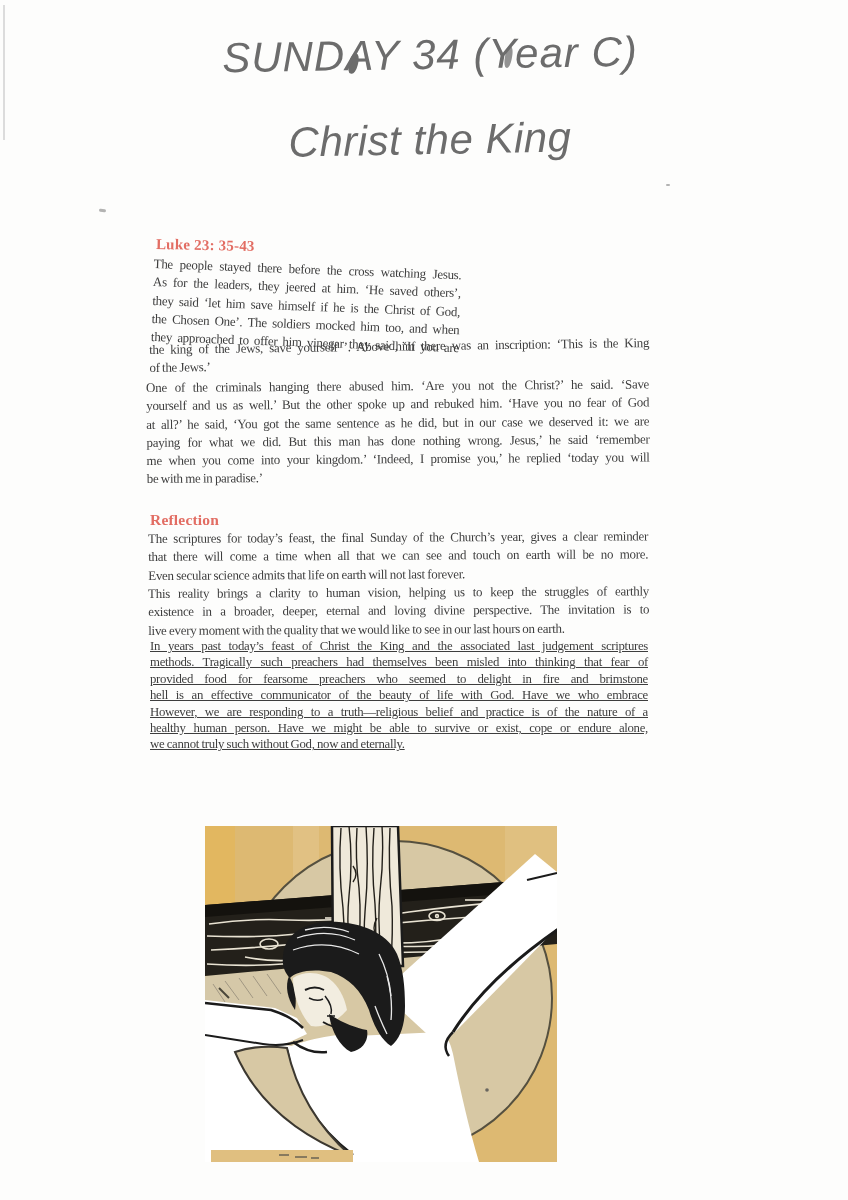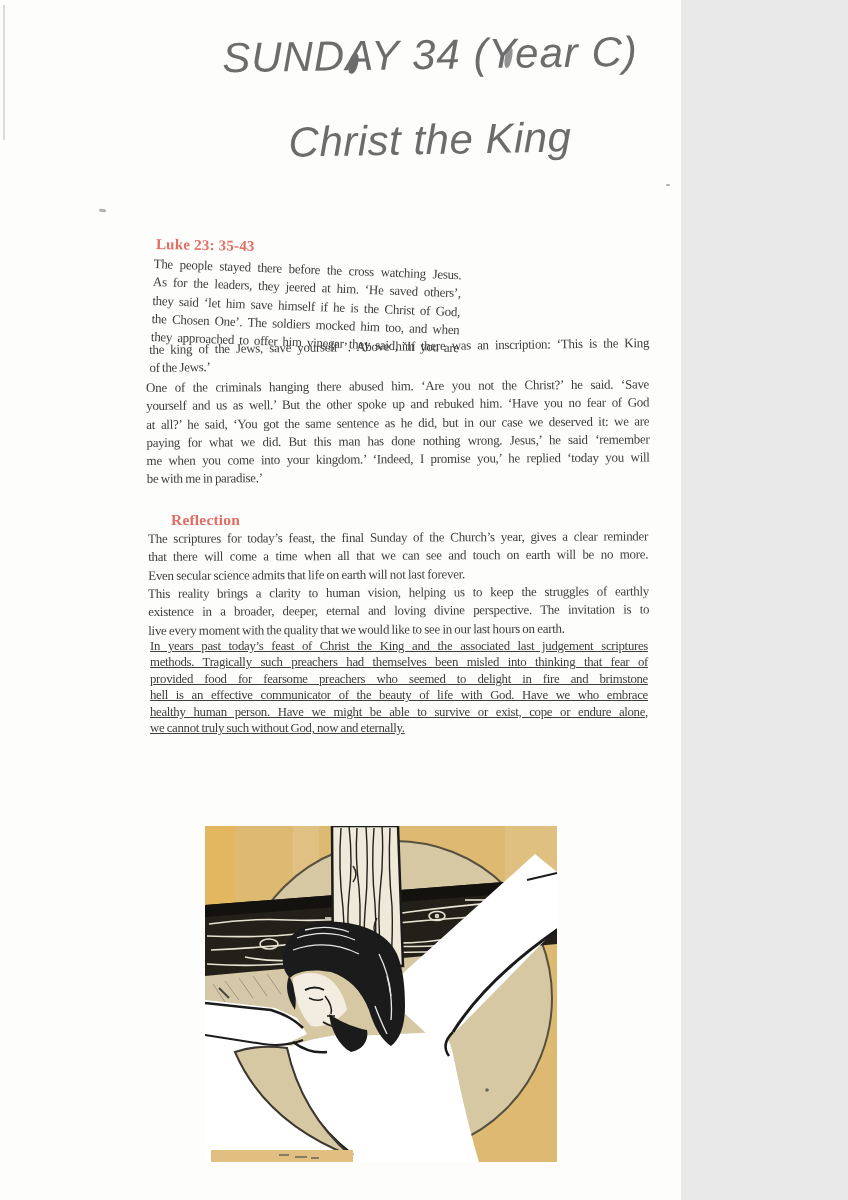--- a/index.html
+++ b/index.html
@@ -1,17 +1,17 @@
 <!DOCTYPE html>
 <html style="--heading-accent: #e26d63; --title-gray: #6c6c6c; --body-text: #3e3e3e; --artwork-gold: #ddb972; --artwork-gold-left: #e2b75e; --artwork-gold-band: #e0bf80; --halo-beige: #d7c8a4; --hatch-beige: #d5c8a8; --wood-dark: #23201a; --wood-top-dark: #14120e; --wood-grain-light: #e9e3d3; --post-light: #efe9da; --skin-light: #f2ede0; --ink: #1b1b1b;"><head>
 <meta charset="utf-8">
 <style>
   html,body{margin:0;padding:0;background:#e9e9e9;}
   #page{
-    position:relative;width:681px;height:1200px;background:#fdfdfc;
+    position:relative;width:848px;height:1200px;background:#fdfdfc;
     overflow:hidden;font-family:"Liberation Serif",serif;
   }
   
   .title-block{
     position:absolute;left:150px;top:33px;width:560px;text-align:center;
     font-family:"Liberation Sans","DejaVu Sans",sans-serif;font-style:italic;
     font-size:42px;line-height:1.05;color:var(--title-gray);
     letter-spacing:1px;transform:rotate(-0.9deg);white-space:nowrap;
   }
   .subtitle-block{
@@ -19,21 +19,21 @@
     font-family:"Liberation Sans","DejaVu Sans",sans-serif;font-style:italic;
     font-size:42px;line-height:1.05;color:var(--title-gray);
     letter-spacing:0.5px;transform:rotate(-1.1deg);white-space:nowrap;
   }
   
   .sec-heading{
     position:absolute;font-weight:bold;font-size:15px;color:var(--heading-accent);
     letter-spacing:0.2px;
   }
   #luke-heading{left:156px;top:237px;transform:rotate(1.2deg);}
-  #reflection-heading{left:150px;top:511px;font-size:15.5px;margin-left:21px;}
+  #reflection-heading{left:150px;top:511px;font-size:15.5px;}
   
   .body-block{
     position:absolute;color:var(--body-text);font-size:13px;
     line-height:18.3px;letter-spacing:-0.3px;word-spacing:-0.5px;
     transform-origin:left top;
   }
   .jline{text-align:justify;text-align-last:justify;}
   .jline-last{text-align-last:left;}
   #gospel-narrow{left:154px;top:255px;width:308px;transform:rotate(2.1deg);}
   #gospel-wide{left:149px;top:341px;width:500px;transform:rotate(-0.8deg);}
@@ -95,20 +95,21 @@
   <div class="body-block" id="refl-para2">
       <div class="jline">This reality brings a clarity to human vision, helping us to keep the struggles of earthly</div>
       <div class="jline">existence in a broader, deeper, eternal and loving divine perspective. The invitation is to</div>
       <div class="jline jline-last">live every moment with the quality that we would like to see in our last hours on earth.</div>
     </div>
   <div class="body-block" id="refl-para3">
       <div class="jline">In years past today’s feast of Christ the King and the associated last judgement scriptures</div>
       <div class="jline">methods. Tragically such preachers had themselves been misled into thinking that fear of</div>
       <div class="jline">provided food for fearsome preachers who seemed to delight in fire and brimstone</div>
       <div class="jline">hell is an effective communicator of the beauty of life with God. Have we who embrace</div>
+      <div class="jline">However, we are responding to a truth—religious belief and practice is of the nature of a</div>
       <div class="jline">healthy human person. Have we might be able to survive or exist, cope or endure alone,</div>
       <div class="jline jline-last">we cannot truly such without God, now and eternally.</div>
     </div>
 
   <svg id="artwork" viewBox="0 0 352 336" aria-hidden="true">
 
     <rect x="0" y="0" width="352" height="336" style="fill:var(--artwork-gold)"></rect>
     <rect x="0" y="0" width="30" height="152" style="fill:var(--artwork-gold-left)" opacity="0.9"></rect>
     <rect x="88" y="0" width="26" height="58" fill="#ffffff" opacity="0.12"></rect>
     <rect x="300" y="0" width="52" height="56" fill="#ffffff" opacity="0.10"></rect>

